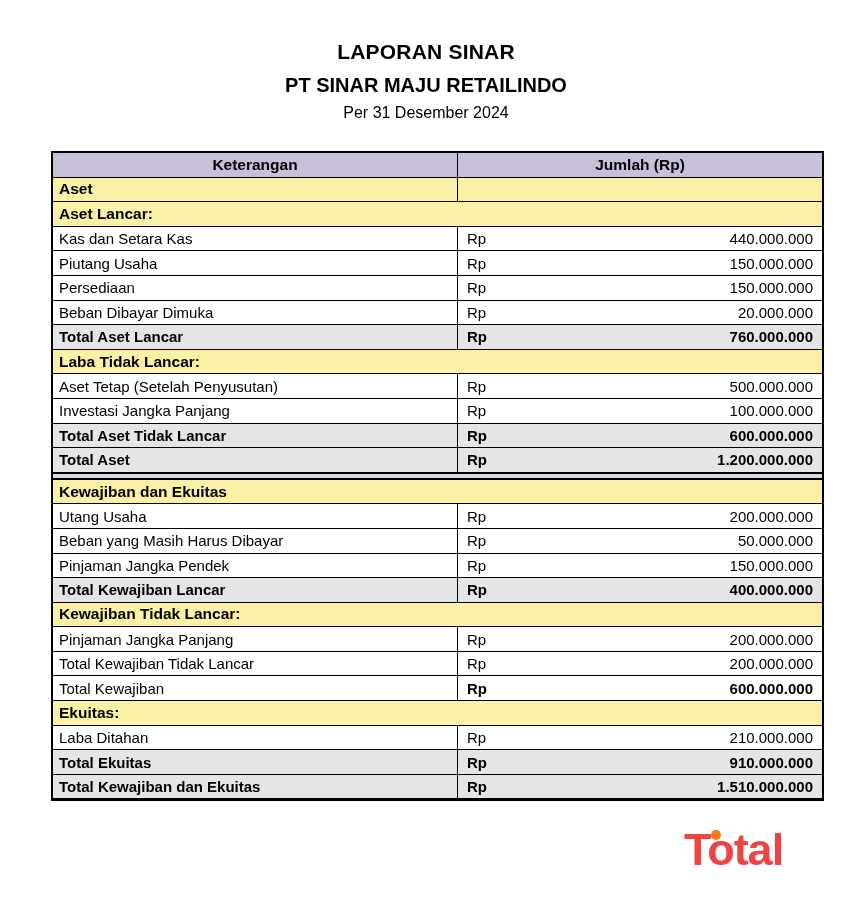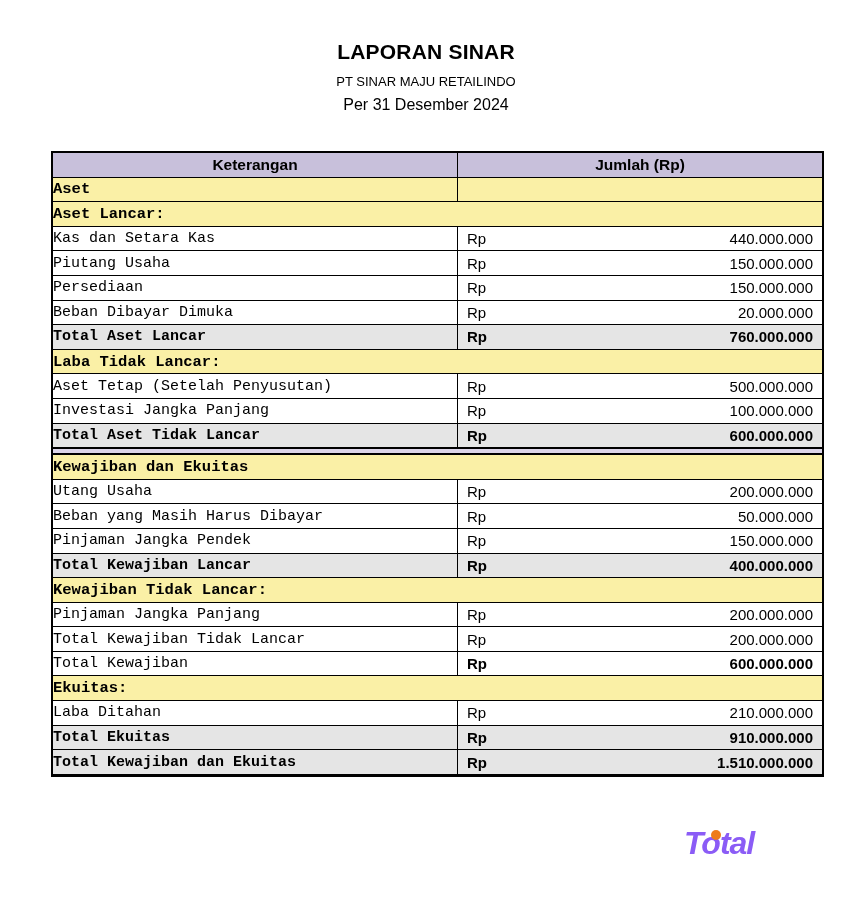--- a/index.html
+++ b/index.html
@@ -8,21 +8,21 @@
     background: #ffffff;
     color: #000000;
     font-family: "Liberation Sans", sans-serif;
     position: relative;
     overflow: hidden;
   }
 
   
   .titles { position: absolute; top: 40px; left: 0; width: 852px; text-align: center; }
   .doc-title   { font-size: 21px; font-weight: bold; letter-spacing: 0.2px; }
-  .doc-company { font-size: 13px; font-weight: normal; margin-top: 10px; }
+  .doc-company { font-size: 20px; font-weight: bold; margin-top: 10px; }
   .doc-period  { font-size: 16px; margin-top: 7px; }
 
   
   table.sheet {
     position: absolute; left: 51px; top: 151px;
     width: 773px;
     border-collapse: collapse; table-layout: fixed;
     border: 2px solid #000;
     border-bottom-width: 3px;
   }
@@ -36,45 +36,44 @@
     vertical-align: middle;
     overflow: hidden;
     white-space: nowrap;
   }
   thead th {
     background: #c8c0db;
     font-weight: bold;
     text-align: center;
     font-size: 15.5px;
   }
-  td.label { text-align: left; font-family: Liberation Mono, monospace; }
+  td.label { padding-left: 6px; text-align: left; }
 
   .row-section td {
     background: #faf0a6;
     font-weight: bold;
     font-size: 15.5px;
   }
   .row-data td  { background: #ffffff; }
   .row-total td { background: #e5e5e5; font-weight: bold; }
   .row-spacer td { background: #dcd5e8; height: 4px; border-top-width: 2px; border-bottom-width: 2px; }
 
   .amount-wrap {
     display: flex; justify-content: space-between; align-items: center;
     padding: 0 9px 0 9px; height: 100%; gap: 36px;
   }
   .bold-amount .amount-wrap { font-weight: bold; }
 
   
   .logo {
     position: absolute; left: 684px; top: 827px;
-    font-size: 32px; font-weight: bold;
-    color: #8b5cf6;
+    font-size: 45px; font-weight: bold;
+    color: #ef4444;
     letter-spacing: -1px;
     line-height: 1.0;
-    font-style: italic;
   }
   .logo .dot {
     position: absolute; left: 27px; top: 3px;
     width: 10px; height: 10px; border-radius: 50%;
     background: #ee7c1b;
   }
 </style>
 </head>
 <body>
 
@@ -171,20 +170,29 @@
       </tr>
       <tr class="row-total">
         <td class="label">Total Aset Tidak Lancar</td>
         <td>
           <div class="amount-wrap">
             <span>Rp</span>
             <span>600.000.000</span>
           </div>
         </td>
       </tr>
+      <tr class="row-total">
+        <td class="label">Total Aset</td>
+        <td>
+          <div class="amount-wrap">
+            <span>Rp</span>
+            <span>1.200.000.000</span>
+          </div>
+        </td>
+      </tr>
       <tr class="row-spacer">
         <td colspan="2"></td>
       </tr>
       <tr class="row-section">
         <td colspan="2" class="label">Kewajiban dan Ekuitas</td>
       </tr>
       <tr class="row-data">
         <td class="label">Utang Usaha</td>
         <td>
           <div class="amount-wrap">

